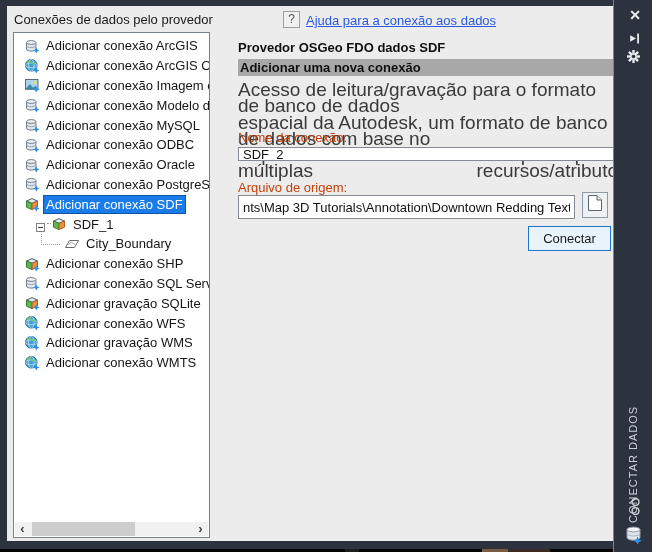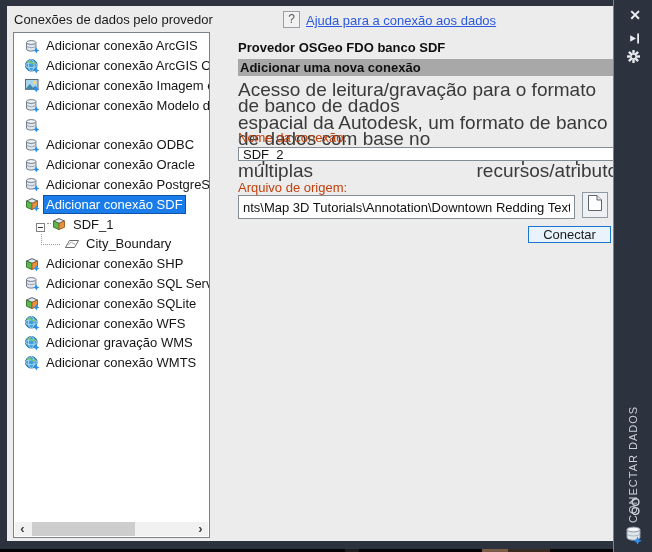--- a/index.html
+++ b/index.html
@@ -54,21 +54,21 @@
   .desc .just{text-align:justify;text-align-last:justify;}
   .fld-label{position:absolute;font-size:13px;color:#c2410c;}
   .lbl-name{left:238px;top:130px;}
   .lbl-src{left:238px;top:180px;}
   .txt{position:absolute;background:#fff;border:1px solid #848b94;box-sizing:border-box;
        font-family:"Liberation Sans",sans-serif;font-size:13px;color:#111;padding:2px 4px;outline:none;}
   .txt-name{left:238px;top:147px;width:378px;height:14px;}
   .txt-src{left:238px;top:195px;width:337px;height:24px;}
   .browse-btn{position:absolute;left:582px;top:192px;width:26px;height:26px;background:#eef0f2;
               border:1px solid #8f9aa5;box-sizing:border-box;display:flex;align-items:center;justify-content:center;cursor:pointer;}
-  .connect-btn{position:absolute;left:528px;top:226px;width:83px;height:17px;background:#e8f3fb;
+  .connect-btn{position:absolute;left:528px;top:226px;width:83px;height:25px;background:#e8f3fb;
                border:1px solid #1c76d1;box-sizing:border-box;display:flex;align-items:center;justify-content:center;
                font-size:13px;color:#1a1a1a;cursor:pointer;}
 
   
   .bar-close{position:absolute;left:627px;top:7px;width:16px;height:16px;color:#eceff3;
              font-size:14px;font-weight:bold;text-align:center;line-height:16px;cursor:pointer;}
   .bar-pin{position:absolute;left:628px;top:31px;width:13px;height:13px;cursor:pointer;}
   .bar-gear{position:absolute;left:626px;top:49px;width:15px;height:15px;cursor:pointer;}
   .vtitle{position:absolute;left:619px;top:404px;width:27px;height:120px;
           writing-mode:vertical-rl;transform:rotate(180deg);
@@ -141,20 +141,21 @@
         </div>
         <div class="trow lvl0">
           <span class="ticon">
             <svg width="16" height="16" viewBox="0 0 16 16">
               <path d="M2.5 4.5v6.5c0 1.3 2.3 2.1 4.7 2.1s4.7-.8 4.7-2.1V4.5" fill="#dfe5ec" stroke="#707a88"></path>
               <ellipse cx="7.2" cy="4.5" rx="4.7" ry="1.9" fill="#f2f5f8" stroke="#707a88"></ellipse>
               <path d="M2.5 7.8c0 1 2.3 1.8 4.7 1.8s4.7-.8 4.7-1.8" fill="none" stroke="#9aa4b0"></path>
               <path d="M12.3 9.2l1 2.2 2.2 1-2.2 1-1 2.2-1-2.2-2.2-1 2.2-1z" fill="#2f8fe8"></path>
             </svg>
           </span>
+          <span class="tlabel">Adicionar conexão MySQL</span>
         </div>
         <div class="trow lvl0">
           <span class="ticon">
             <svg width="16" height="16" viewBox="0 0 16 16">
               <path d="M2.5 4.5v6.5c0 1.3 2.3 2.1 4.7 2.1s4.7-.8 4.7-2.1V4.5" fill="#dfe5ec" stroke="#707a88"></path>
               <ellipse cx="7.2" cy="4.5" rx="4.7" ry="1.9" fill="#f2f5f8" stroke="#707a88"></ellipse>
               <path d="M2.5 7.8c0 1 2.3 1.8 4.7 1.8s4.7-.8 4.7-1.8" fill="none" stroke="#9aa4b0"></path>
               <path d="M12.3 9.2l1 2.2 2.2 1-2.2 1-1 2.2-1-2.2-2.2-1 2.2-1z" fill="#2f8fe8"></path>
             </svg>
           </span>
@@ -242,21 +243,21 @@
         </div>
         <div class="trow lvl0">
           <span class="ticon">
             <svg width="16" height="16" viewBox="0 0 16 16">
               <polygon points="2.5,5 8,2.6 13.5,5 8,7.4" fill="#dfeaf2" stroke="#55616c"></polygon>
               <polygon points="2.5,5 8,7.4 8,13.6 2.5,11.2" fill="#5cb84f" stroke="#3c7a34"></polygon>
               <polygon points="13.5,5 8,7.4 8,13.6 13.5,11.2" fill="#e8913d" stroke="#a5622a"></polygon>
               <path d="M12.3 9.2l1 2.2 2.2 1-2.2 1-1 2.2-1-2.2-2.2-1 2.2-1z" fill="#2f8fe8"></path>
             </svg>
           </span>
-          <span class="tlabel">Adicionar conexão SQLite</span>
+          <span class="tlabel">Adicionar gravação SQLite</span>
         </div>
         <div class="trow lvl0">
           <span class="ticon">
             <svg width="16" height="16" viewBox="0 0 16 16">
               <circle cx="7.3" cy="7.3" r="5.8" fill="#41a0d8" stroke="#1d6fa0"></circle>
               <ellipse cx="7.3" cy="7.3" rx="2.8" ry="5.8" fill="none" stroke="#bfe2f5" stroke-width="0.8"></ellipse>
               <ellipse cx="7.3" cy="7.3" rx="5.8" ry="2.4" fill="none" stroke="#bfe2f5" stroke-width="0.8"></ellipse>
               <path d="M2.8 4.2c1.5-1.1 3.2-1 4.2.4 1 1.3 2.6 1.2 4-.2" fill="none" stroke="#79c267" stroke-width="1.4"></path>
               <path d="M12.3 9.2l1 2.2 2.2 1-2.2 1-1 2.2-1-2.2-2.2-1 2.2-1z" fill="#2f8fe8"></path>
             </svg>
@@ -292,21 +293,21 @@
       <div class="sarrow">‹</div>
       <div class="strack">
         <div class="sthumb"></div>
       </div>
       <div class="sarrow">›</div>
     </div>
   </div>
 
   <div class="help-icon">?</div>
   <div class="help-link">Ajuda para a conexão aos dados</div>
-  <div class="prov-title">Provedor OSGeo FDO banco SDF</div>
+  <div class="prov-title">Provedor OSGeo FDO dados SDF</div>
   <div class="band">Adicionar uma nova conexão</div>
   <div class="desc">
     <div>Acesso de leitura/gravação para o formato de banco de dados</div>
     <div>espacial da Autodesk, um formato de banco de dados com base no</div>
     <div class="just">arquivo Personal Geodatabase que suporta múltiplas recursos/atributo</div>
   </div>
   <div class="fld-label lbl-name">Nome da conexão:</div>
   <input class="txt txt-name" value="SDF_2" style="">
   <div class="fld-label lbl-src">Arquivo de origem:</div>
   <input class="txt txt-src" value="nts\Map 3D Tutorials\Annotation\Downtown Redding Text.sdf" style="">

